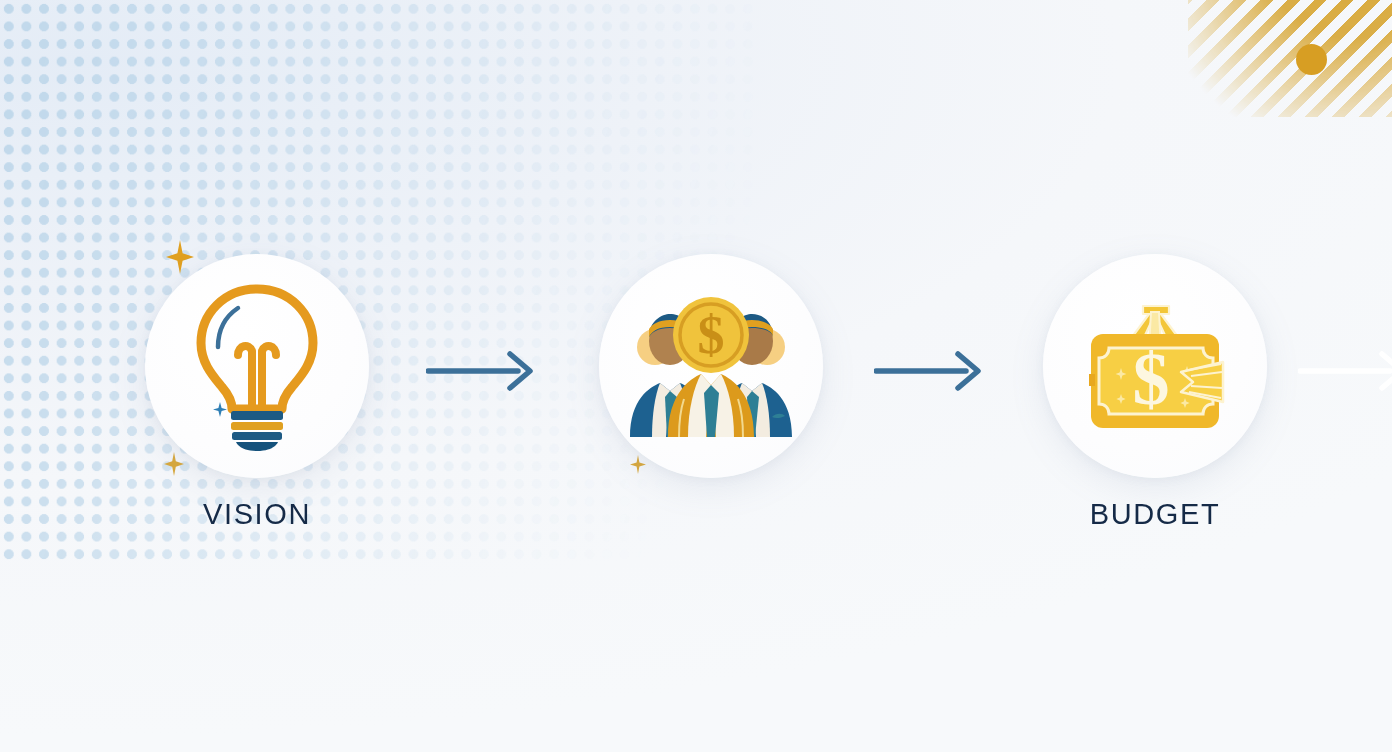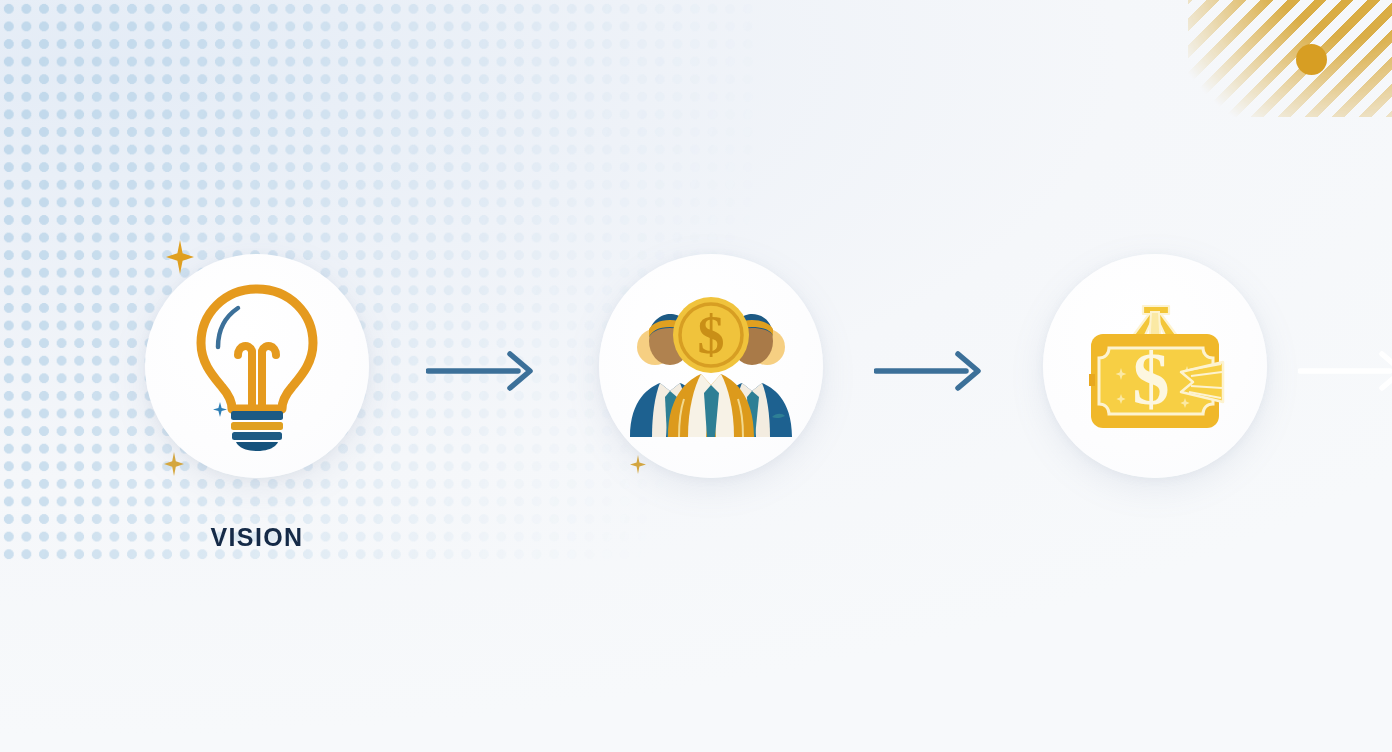--- a/index.html
+++ b/index.html
@@ -39,21 +39,21 @@
 
   
   .step{position:absolute;text-align:center;}
   .disc{
     width:224px;height:224px;border-radius:50%;
     background:radial-gradient(circle at 42% 36%, #ffffff 0%, #fdfdfe 58%, #fafbfd 100%);
     box-shadow:0 10px 34px rgba(120,140,170,.13), 0 2px 10px rgba(120,140,170,.08);
     display:flex;align-items:center;justify-content:center;
   }
   .label{
-    margin-top:47px;font-size:25px;font-weight:bold;letter-spacing:.055em;
+    margin-top:22px;font-size:29px;font-weight:normal;letter-spacing:.055em;
     color:#152a47;line-height:1;
   }
   .arrow{position:absolute;}
 </style>
 </head>
 <body>
 
 <div id="stage">
 
   <div class="dot-field"></div>
@@ -154,20 +154,21 @@
 
         <path d="M100 80 L142 70 L142 110 L100 100 L112 90 Z" fill="#f7cf44" stroke="#fdf3d0" stroke-width="2.5" stroke-linejoin="round"></path>
         <path d="M108 78 L140 72" stroke="#fdf3d0" stroke-width="2"></path>
         <path d="M110 84 L141 80" stroke="#fdf3d0" stroke-width="2"></path>
         <path d="M110 94 L141 96" stroke="#fdf3d0" stroke-width="2"></path>
         <path d="M108 100 L140 106" stroke="#fdf3d0" stroke-width="2"></path>
 
         <path d="M8 82 L14 82 L14 94 L8 94 Z" fill="#e8a81f"></path>
       </svg>
     </div>
+    <div class="label">BUDGET</div>
   </div>
 
   <svg class="arrow" style="left:426px;top:350px;" width="110" height="42" viewBox="0 0 110 42">
     <line x1="2" y1="21" x2="92" y2="21" stroke="#3c7099" stroke-width="5.5" stroke-linecap="round"></line>
     <polyline points="84,4 104,21 84,38" fill="none" stroke="#3c7099" stroke-width="5.5" stroke-linecap="round" stroke-linejoin="round"></polyline>
   </svg>
 
   <svg class="arrow" style="left:874px;top:350px;" width="110" height="42" viewBox="0 0 110 42">
     <line x1="2" y1="21" x2="92" y2="21" stroke="#3c7099" stroke-width="5.5" stroke-linecap="round"></line>
     <polyline points="84,4 104,21 84,38" fill="none" stroke="#3c7099" stroke-width="5.5" stroke-linecap="round" stroke-linejoin="round"></polyline>

